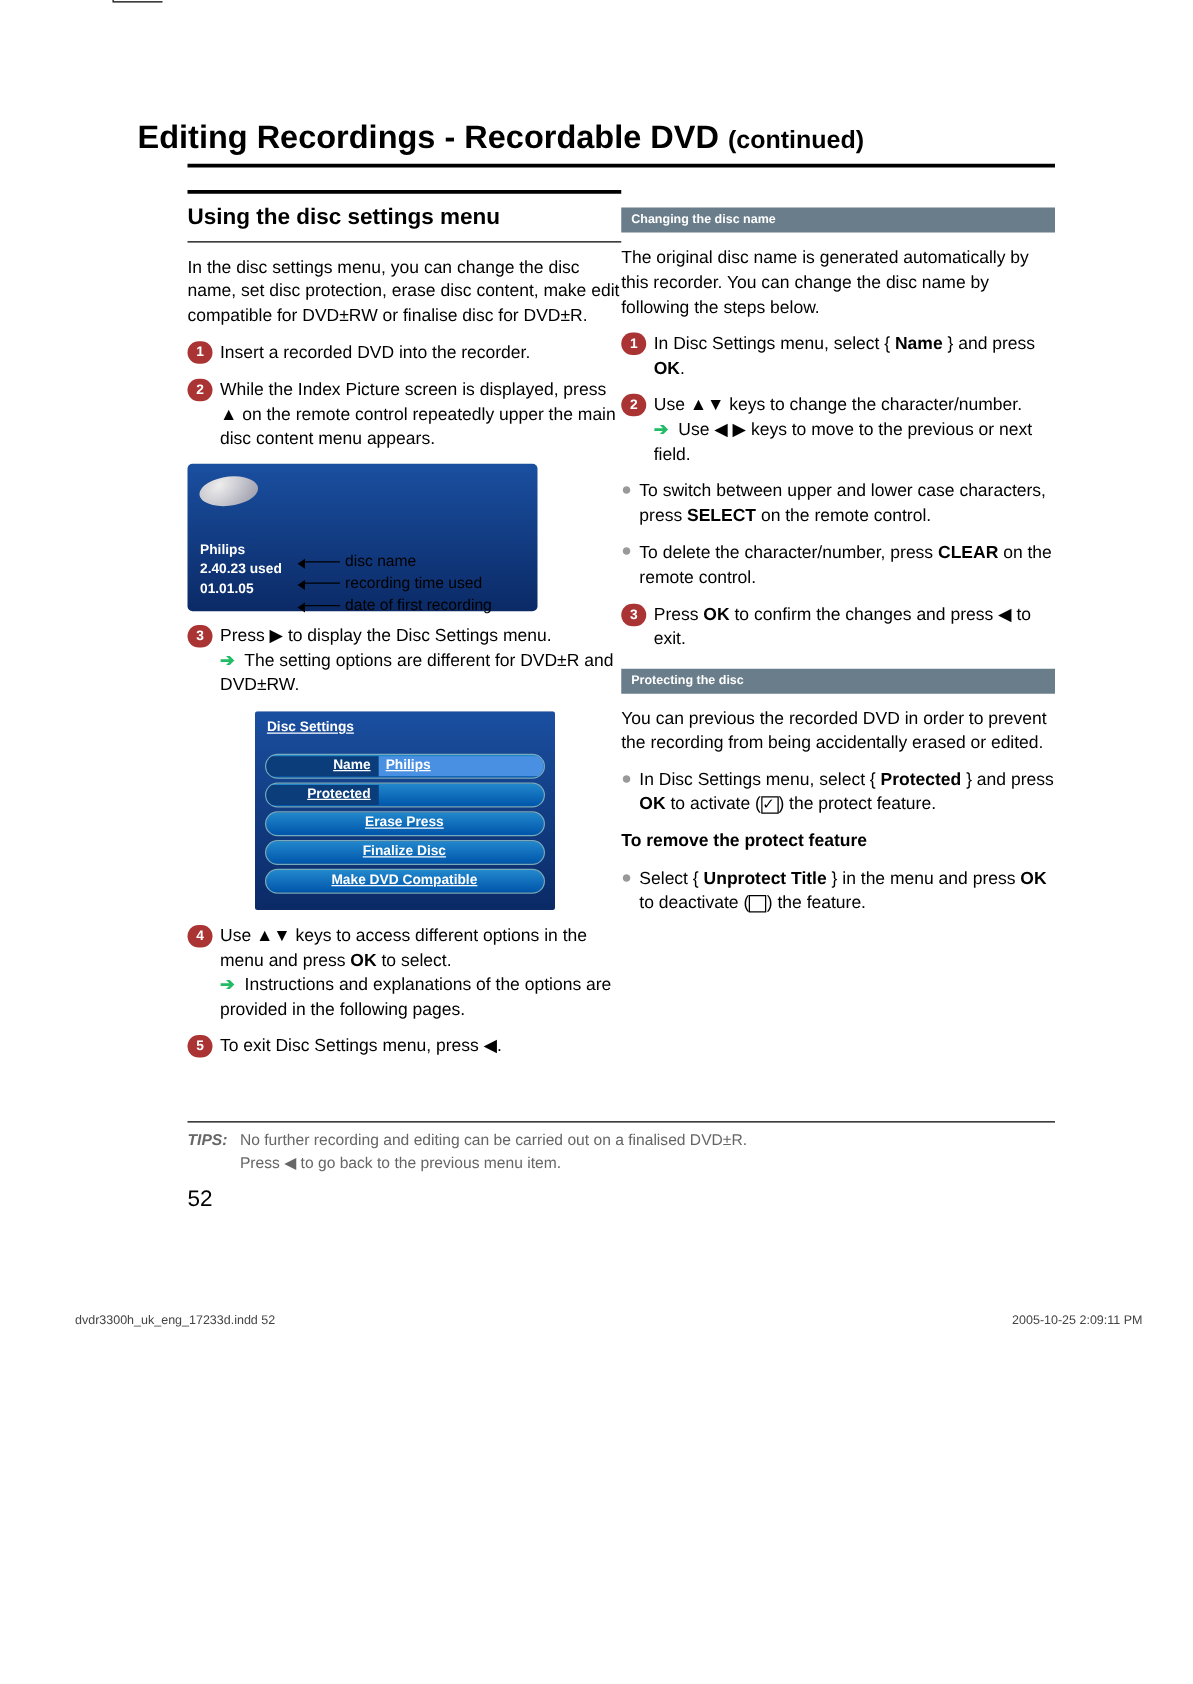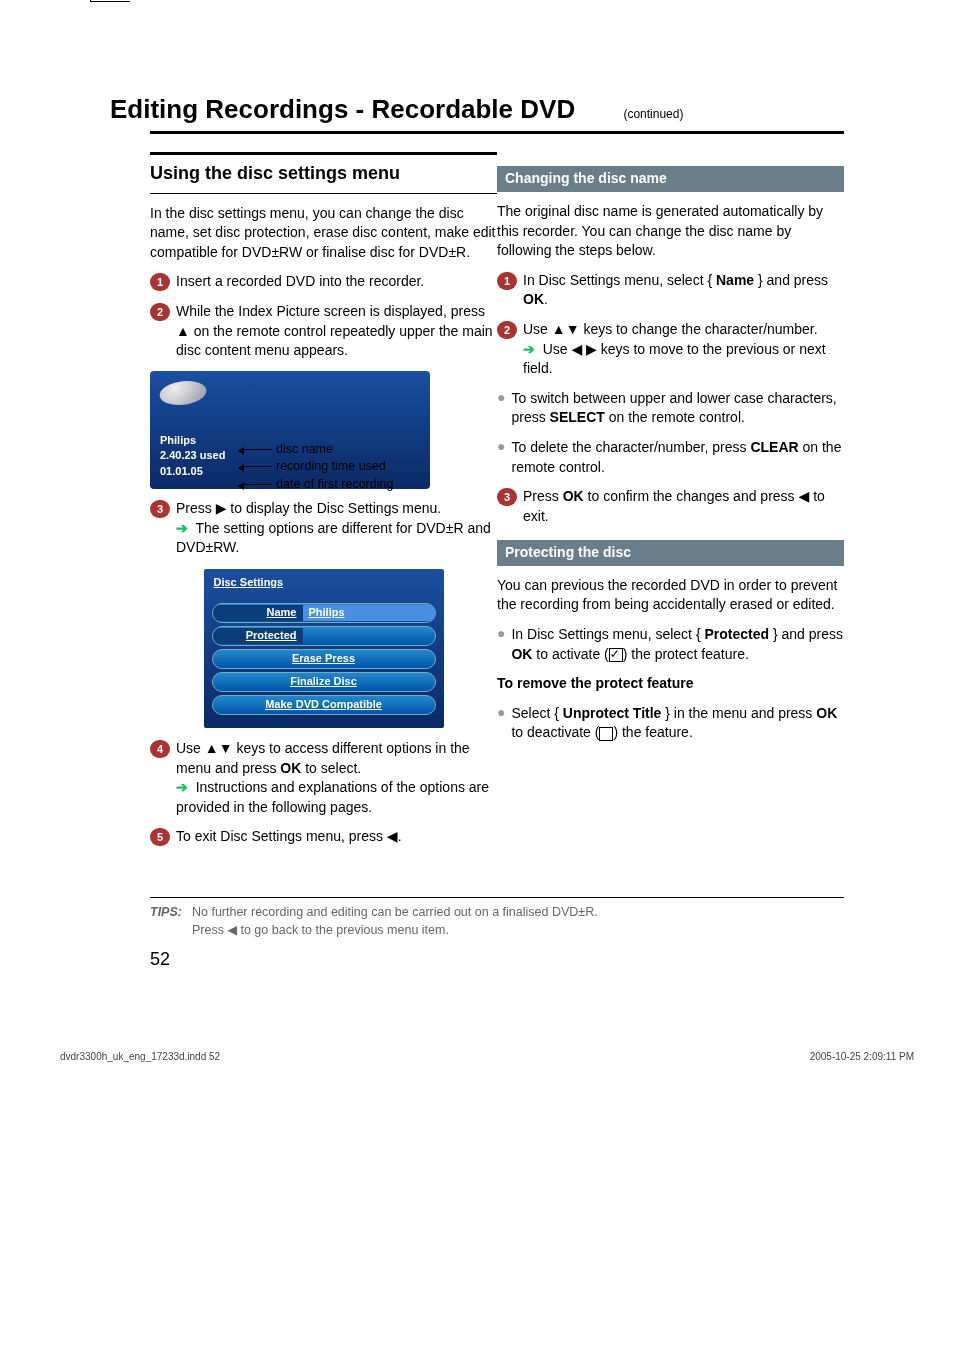--- a/index.html
+++ b/index.html
@@ -16,23 +16,22 @@
   .crop-top::after { content:""; display:block; width:40px; border-top:1px solid #000; position:absolute; top:0; left:0; }
   .page {
     padding: 50px 70px 20px 110px;
   }
   h1.title {
     font-size: 26px;
     font-weight: bold;
     margin: 0 0 4px 0;
   }
   h1.title .cont {
-    font-size: 12px;
-    font-weight: normal;
-    margin-left: 41px;
+    font-size: 20px;
+    font-weight: bold;
   }
   .rule-thick { border-top: 3px solid #000; margin: 4px 40px 18px 40px; }
   .cols {
     display: flex;
     padding: 0 40px;
   }
   .col { flex: 1; min-width: 0; }
   .section-head {
     font-size: 18px;
     font-weight: bold;
@@ -63,21 +62,21 @@
   }
   .arrow-line::before {
     content:"➔"; color:#2b6; margin-right:4px; font-weight:bold;
   }
   .sub-head {
     background: #6a7d8a;
     color: #fff;
     font-weight: bold;
     padding: 3px 8px;
     margin: 14px 0 6px 0;
-    font-size: 14px;
+    font-size: 10px;
   }
   .tips {
     border-top: 1px solid #000;
     margin: 40px 40px 0 40px;
     padding-top: 6px;
     font-size: 12.5px;
     color: #666;
     display:flex;
   }
   .tips .lbl { font-style: italic; font-weight: bold; margin-right: 10px; }

